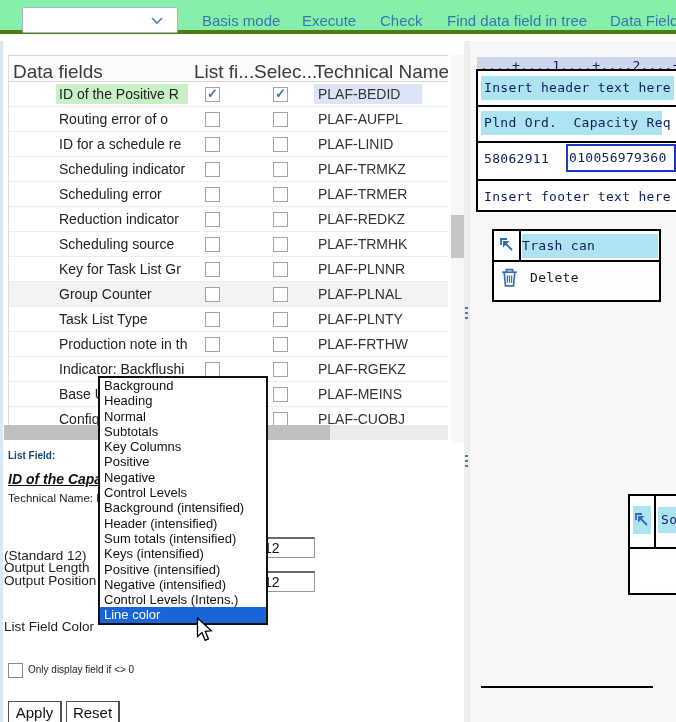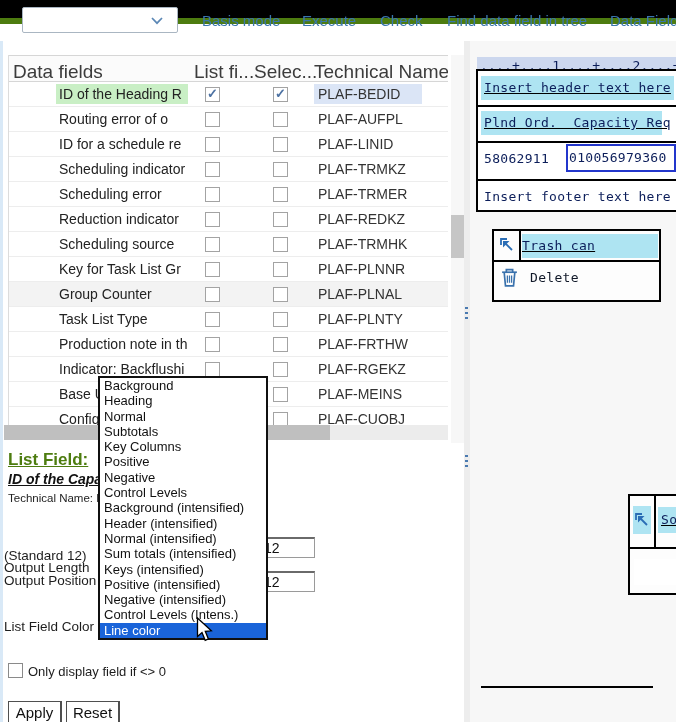--- a/index.html
+++ b/index.html
@@ -1,19 +1,19 @@
 <!DOCTYPE html>
 <html><head>
 <meta charset="utf-8">
 <style>
   html,body{margin:0;padding:0;}
   .screen{position:relative;width:676px;height:722px;overflow:hidden;background:#ffffff;
           font-family:"Liberation Sans",sans-serif;-webkit-font-smoothing:antialiased;}
   
-  .topbar{position:absolute;left:0;top:0;width:676px;height:24px;background:#000000;border-bottom:6px solid #4d7c0f;box-sizing:border-box;}
+  .topbar{position:absolute;left:0;top:0;width:676px;height:34px;background:#86efac;border-bottom:4px solid #4d7c0f;box-sizing:border-box;}
   .combobox{position:absolute;left:22px;top:7px;width:156px;height:26px;background:#fff;border:1px solid #aab6c2;border-radius:2px;box-sizing:border-box;}
   .combobox svg{position:absolute;right:14px;top:9px;}
   .tlink{position:absolute;top:12px;font-size:15px;color:#3a76ad;white-space:nowrap;cursor:pointer;}
   
   .pane-edge{position:absolute;left:0;top:41px;width:3px;height:681px;background:#d9e9f7;}
   .dtable{position:absolute;left:8px;top:55px;width:440px;height:370px;overflow:hidden;background:#fff;border-left:1px solid #dcdcdc;box-sizing:border-box;}
   .colsep{position:absolute;top:0;width:1px;height:370px;background:#e6e6e6;}
   .thead{position:relative;height:27px;background:#fbfbfb;border-top:1px solid #d6d6d6;border-bottom:1px solid #d6d6d6;box-sizing:border-box;}
   .hlabel{position:absolute;top:5px;font-size:19px;color:#3c3c3c;white-space:nowrap;}
   .trow{position:relative;height:25px;border-bottom:1px solid #ededed;box-sizing:border-box;background:#fff;}
@@ -27,41 +27,41 @@
   .tech{position:absolute;left:305px;top:2px;height:20px;line-height:20px;font-size:14px;color:#333;padding:0 4px;white-space:nowrap;}
   .tech.hl-blue{background:#dbe5f6;min-width:100px;}
   
   .hscroll{position:absolute;left:4px;top:425px;width:444px;height:15px;background:#ececec;}
   .hthumb{position:absolute;left:0;top:0;width:326px;height:15px;background:#bfbfbf;}
   .vscroll{position:absolute;left:451px;top:55px;width:13px;height:388px;background:#f7f7f7;}
   .vthumb{position:absolute;left:0;top:160px;width:13px;height:43px;background:#c6c6c6;}
   .splitter{position:absolute;left:464px;top:41px;width:6px;height:681px;background:#ededed;}
   .grip{position:absolute;left:1px;width:3px;height:14px;background-image:repeating-linear-gradient(#4a7ab0 0 2px,rgba(0,0,0,0) 2px 5px);}
   
-  .lbl-bold{position:absolute;font-size:17px;font-weight:bold;color:#4d7c0f;white-space:nowrap;text-decoration:underline;}
+  .lbl-bold{position:absolute;font-size:10px;font-weight:bold;color:#0c4a6e;white-space:nowrap;}
   .lbl{position:absolute;font-size:13.5px;color:#1d1d1d;white-space:nowrap;}
   .fieldname{position:absolute;left:8px;top:471px;font-size:14px;font-weight:bold;font-style:italic;text-decoration:underline;color:#111;white-space:nowrap;}
   .techline{position:absolute;left:8px;top:492px;font-size:11.5px;color:#222;white-space:nowrap;}
   .num-input{position:absolute;left:260px;width:55px;height:21px;box-sizing:border-box;background:#fff;
              border:1px solid #9a9a9a;border-top:2px solid #6a6a6a;font-family:"Liberation Sans",sans-serif;
              font-size:14px;color:#111;padding:0 0 0 3px;}
   .form-cb{position:absolute;left:8px;top:663px;width:15px;height:15px;border:1px solid #8a8a8a;background:#fff;box-sizing:border-box;}
   .btn{position:absolute;top:701px;height:24px;background:#fff;border:1px solid #4f4f4f;border-right:2px solid #4f4f4f;
        box-sizing:border-box;font-family:"Liberation Sans",sans-serif;font-size:15px;color:#111;text-align:center;line-height:20px;padding:0;}
   
   .cdrop{position:absolute;left:98px;top:376px;width:170px;background:#fff;border:2px solid #101010;z-index:40;box-sizing:border-box;}
   .citem{height:15.3px;line-height:15.1px;font-size:13px;color:#111;padding-left:4px;white-space:nowrap;overflow:hidden;}
   .citem.selected{background:#1a64d9;color:#fff;}
   .cursor{position:absolute;left:196px;top:617px;z-index:60;}
   
   .rpane{position:absolute;left:470px;top:41px;width:206px;height:681px;background:#f7f7f7;}
   .mono{font-family:"DejaVu Sans Mono",monospace;color:#0c1e5a;white-space:pre;}
   .ruler{position:absolute;left:7px;top:16px;width:199px;height:17px;background:#ccd7ee;font-size:13px;line-height:17px;padding-left:3px;letter-spacing:.2px;overflow:hidden;box-sizing:border-box;}
   .pbox{position:absolute;left:6px;top:28px;width:212px;height:143px;background:#fff;border:2px solid #000;box-sizing:border-box;}
-  .strip{position:absolute;background:#aee4f2;text-decoration:underline;}
+  .strip{position:absolute;background:#aee4f2;}
   .ptext{font-size:13px;letter-spacing:.3px;line-height:24px;}
   .psep{position:absolute;left:0;right:0;height:2px;background:#000;}
   .selcell{position:absolute;left:88px;top:73px;width:110px;height:28px;border:2px solid #2336cc;box-sizing:border-box;background:#fff;}
   .tbox{position:absolute;left:22px;top:188px;width:169px;height:73px;background:#fdfdfd;border:2px solid #000;box-sizing:border-box;}
   .sbox{position:absolute;left:158px;top:453px;width:60px;height:101px;background:#fdfdfd;border:2px solid #000;box-sizing:border-box;}
   .vline{position:absolute;width:2px;background:#000;}
   .hline2{position:absolute;left:0;right:0;height:2px;background:#000;}
   .fline{position:absolute;left:11px;top:645px;width:172px;height:2px;background:#000;}
 </style>
 </head>
@@ -91,21 +91,21 @@
     <div class="colsep" style="left:298px;"></div>
 
     <div class="thead">
       <span class="hlabel" style="left:4px;">Data fields</span>
       <span class="hlabel" style="left:185px;">List fi...</span>
       <span class="hlabel" style="left:245px;">Selec...</span>
       <span class="hlabel" style="left:305px;">Technical Name</span>
     </div>
     <div>
         <div class="trow">
-          <span class="fname hl-green">ID of the Heading R</span>
+          <span class="fname hl-green">ID of the Positive R</span>
           <span class="cb cb1 checked"></span>
           <span class="cb cb2 checked"></span>
           <span class="tech hl-blue">PLAF-BEDID</span>
         </div>
         <div class="trow">
           <span class="fname">Routing error of o</span>
           <span class="cb cb1"></span>
           <span class="cb cb2"></span>
           <span class="tech">PLAF-AUFPL</span>
         </div>
@@ -203,38 +203,37 @@
     <span class="lbl" style="left:4px;top:560px;">Output Length</span>
     <span class="lbl" style="left:4px;top:548px;">(Standard 12)</span>
     <input class="num-input" style="top: 537px;" value="12">
 
     <span class="lbl" style="left:4px;top:573px;">Output Position</span>
     <input class="num-input" style="top: 571px;" value="12">
 
     <span class="lbl" style="left:4px;top:619px;">List Field Color</span>
 
     <span class="form-cb"></span>
-    <span class="lbl" style="left:28px;top:664px;font-size:13px;">Only display field if &lt;&gt; 0</span>
+    <span class="lbl" style="left:28px;top:664px;font-size:10px;">Only display field if &lt;&gt; 0</span>
 
     <button class="btn" style="left:8px;width:54px;">Apply</button>
     <button class="btn" style="left:66px;width:54px;">Reset</button>
   </div>
 
   <div class="cdrop">
       <div class="citem">Background</div>
       <div class="citem">Heading</div>
       <div class="citem">Normal</div>
       <div class="citem">Subtotals</div>
       <div class="citem">Key Columns</div>
       <div class="citem">Positive</div>
       <div class="citem">Negative</div>
       <div class="citem">Control Levels</div>
       <div class="citem">Background (intensified)</div>
       <div class="citem">Header (intensified)</div>
-      <div class="citem">Normal (intensified)</div>
       <div class="citem">Sum totals (intensified)</div>
       <div class="citem">Keys (intensified)</div>
       <div class="citem">Positive (intensified)</div>
       <div class="citem">Negative (intensified)</div>
       <div class="citem">Control Levels (Intens.)</div>
       <div class="citem selected">Line color</div>
     </div>
 
   <svg class="cursor" width="18" height="26" viewBox="0 0 18 26">
     <path d="M1.5 1 L1.5 19.5 L6 15.5 L9.2 23.3 L12.4 21.9 L9.3 14.3 L15.3 13.8 Z" fill="#ffffff" stroke="#000000" stroke-width="1.3"></path>

